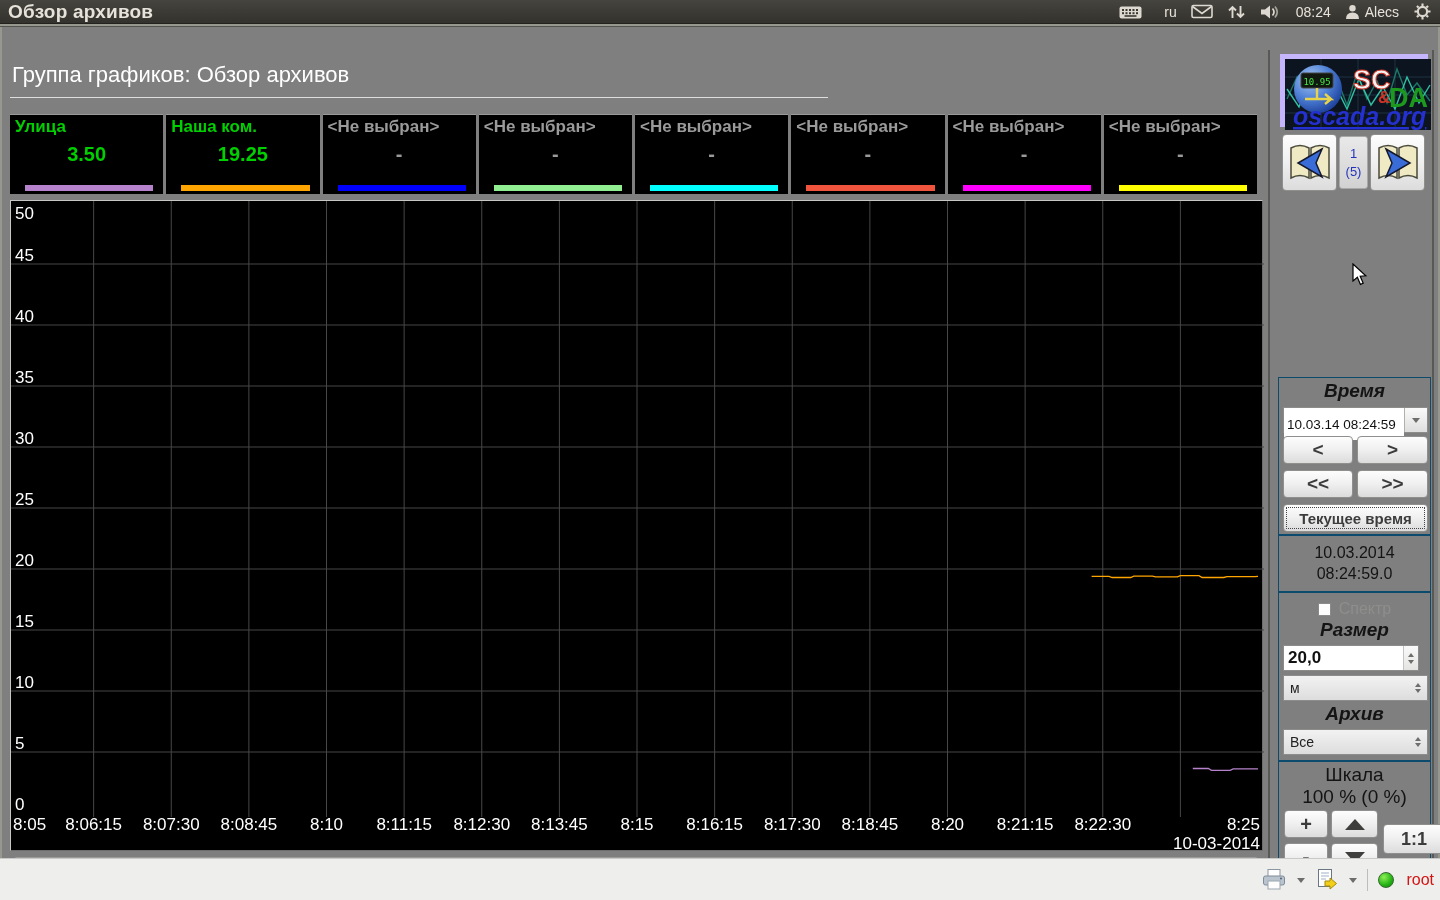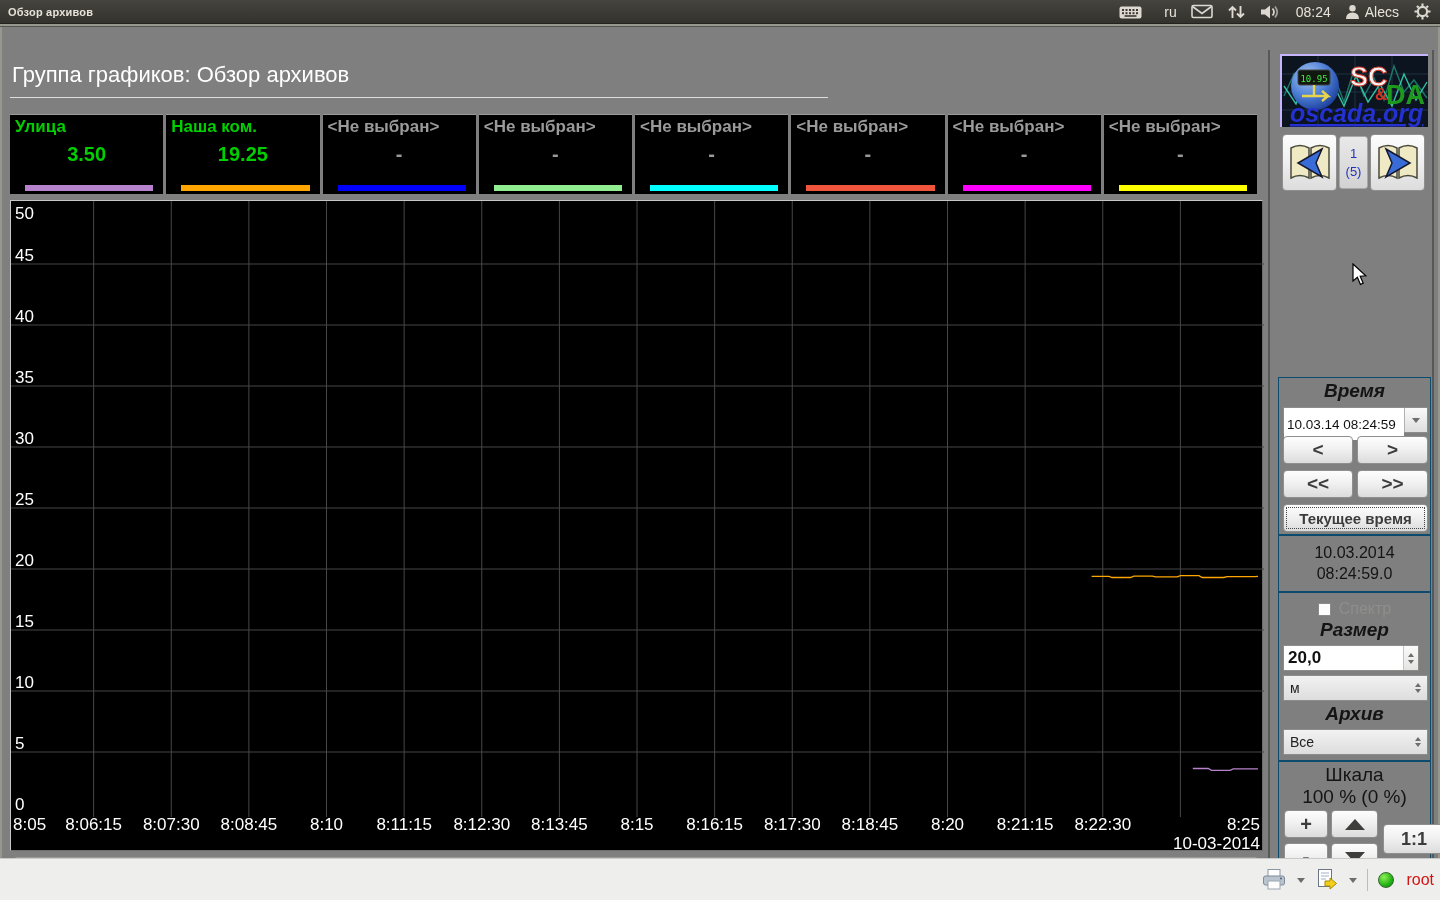--- a/index.html
+++ b/index.html
@@ -5,21 +5,21 @@
   * { margin:0; padding:0; box-sizing:border-box; }
   html,body { width:1440px; height:900px; overflow:hidden; }
   body { font-family:"Liberation Sans", sans-serif; }
   #stage { position:absolute; left:0; top:0; width:1440px; height:900px; background:#7e7f7e; }
 
   
   .topbar { position:absolute; left:0; top:0; width:1440px; height:24px;
     background:linear-gradient(#45443f,#3a3934 60%,#33322d); color:#e7e3da;
     display:flex; align-items:center; justify-content:space-between; padding:0 8px;
     border-bottom:1px solid #23221e; }
-  .topbar-title { font-weight:bold; font-size:11px; letter-spacing:.2px; }
+  .topbar-title { font-weight:bold; font-size:19px; letter-spacing:.2px; }
   .tray { display:flex; align-items:center; gap:14px; font-size:14px; }
   .tray svg { display:block; }
   .tray .txt { color:#e7e3da; }
 
   
   .window { position:absolute; left:0; top:24px; width:1440px; height:834px; background:#7e7f7e;
     box-shadow: inset 0 2px 0 #96978f, inset 0 3px 0 #55544c, inset 2px 0 0 #96978f, inset -2px 0 0 #96978f; }
 
   .page-title { position:absolute; left:12px; top:38px; color:#ffffff; font-size:22px; }
   .title-underline { position:absolute; left:10px; top:73px; width:818px; height:1px; background:#dedede; }
@@ -47,21 +47,21 @@
   .hs-grip { display:flex; gap:2px; }
   .hs-grip i { display:block; width:1px; height:6px; background:#9d9d9b; }
   .hs-arrow { position:absolute; top:5px; width:0; height:0; border-top:4px solid transparent; border-bottom:4px solid transparent; }
   .hs-arrow.left  { left:5px;  border-right:5px solid #6a6a68; }
   .hs-arrow.right { right:5px; border-left:5px solid #6a6a68; }
 
   
   .rframe-l { position:absolute; left:1268px; top:26px; width:2px; height:830px; background:#585854; }
   .rframe-r { position:absolute; left:1432px; top:26px; width:2px; height:830px; background:#585854; }
 
-  .logo { position:absolute; left:1280px; top:30px; width:148px; height:73px; border:2px solid #c4b5fd; background:#ec4899; }
+  .logo { position:absolute; left:1280px; top:30px; width:148px; height:73px; border:5px solid #c4b5fd; background:#ec4899; }
 
   .btn { background:linear-gradient(#fdfdfd,#f1f1f1 45%,#dcdcdc); border:1px solid #8f8f8d; border-radius:4px;
     color:#3c3c3c; display:flex; align-items:center; justify-content:center; cursor:default; }
 
   .pager-prev { position:absolute; left:1282px; top:110px; width:55px; height:57px; }
   .pager-ind  { position:absolute; left:1339px; top:112px; width:29px; height:53px; background:linear-gradient(#e9e9e9,#d2d2d2);
     border:1px solid #a8a8a6; border-radius:3px; color:#2334bb; font-size:13px; text-align:center;
     display:flex; flex-direction:column; justify-content:center; line-height:1.35; }
   .pager-next { position:absolute; left:1370px; top:110px; width:55px; height:57px; }
 

